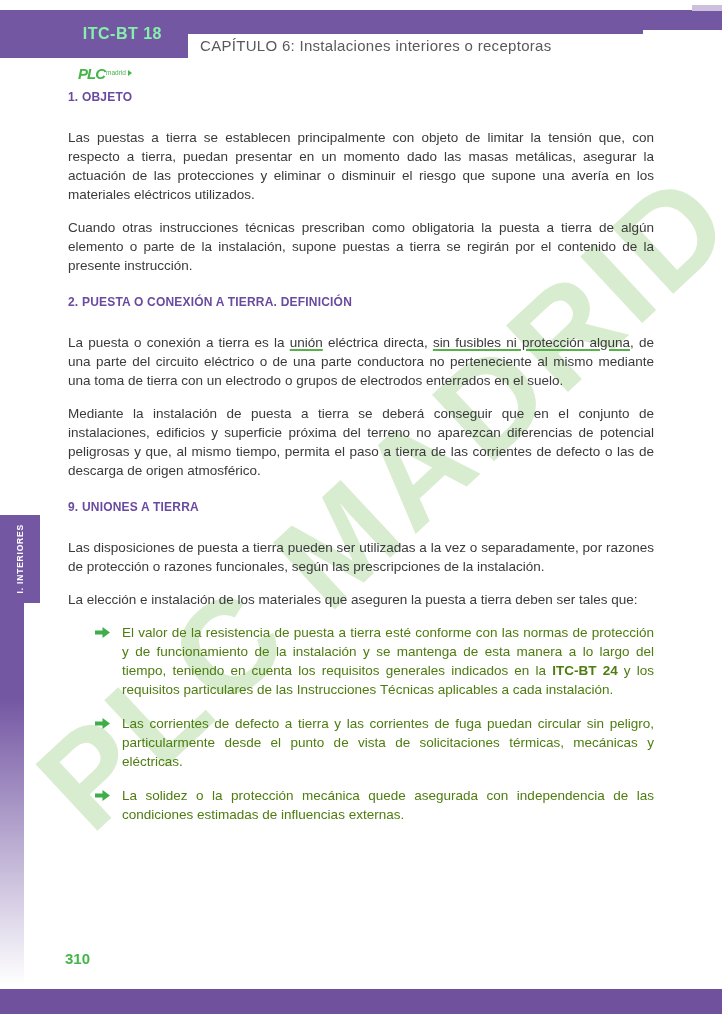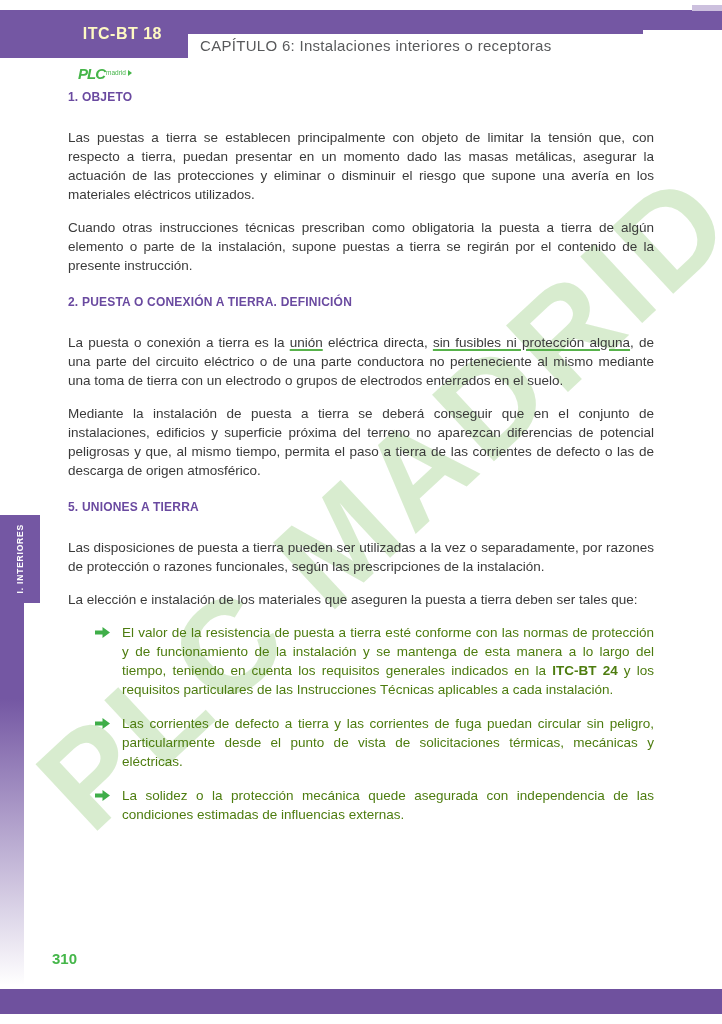--- a/index.html
+++ b/index.html
@@ -8,21 +8,21 @@
     background:#ffffff;font-family:"Liberation Sans",sans-serif;
   }
   
   .top-strip{position:absolute;left:0;top:10px;width:722px;height:24px;background:#7457A3;z-index:2;}
   .corner-nub{position:absolute;left:692px;top:5px;width:30px;height:6px;background:#CCC0DE;z-index:2;}
   .top-strip-step{position:absolute;left:643px;top:30px;width:79px;height:4px;background:#ffffff;z-index:3;}
   .code-block{
     position:absolute;left:0;top:10px;width:188px;height:48px;background:#7457A3;z-index:3;
     display:flex;align-items:center;justify-content:flex-end;box-sizing:border-box;padding-right:26px;
   }
-  .code-block span{color:#fef9c3;font-weight:bold;font-size:16px;letter-spacing:0.5px;}
+  .code-block span{color:#86efac;font-weight:bold;font-size:16px;letter-spacing:0.5px;}
   .chapter-title{
     position:absolute;left:200px;top:34px;height:24px;line-height:24px;z-index:3;
     font-size:15px;color:#58595B;letter-spacing:0.3px;white-space:nowrap;
   }
   
   .logo{position:absolute;left:78px;top:62px;height:22px;z-index:2;display:flex;align-items:center;}
   .logo .monogram{color:#45B549;font-weight:bold;font-style:italic;font-size:15px;line-height:15px;letter-spacing:-1px;}
   .logo .word{color:#45B549;font-size:6.5px;margin-left:1px;margin-bottom:1px;}
   .logo .tick{width:0;height:0;border-left:4px solid #45B549;border-top:3px solid transparent;border-bottom:3px solid transparent;margin:0 0 1px 2px;}
   
@@ -57,21 +57,21 @@
   }
   .tab-wide span{
     writing-mode:vertical-rl;transform:rotate(180deg);
     color:#fff;font-size:8.5px;font-weight:bold;letter-spacing:0.8px;white-space:nowrap;
   }
   .tab-fade{
     position:absolute;left:0;top:603px;width:24px;height:382px;z-index:2;
     background:linear-gradient(to bottom,#7457A3 0%,#7457A3 25%,rgba(116,87,163,0) 100%);
   }
   
-  .page-number{position:absolute;left:52px;top:950px;font-size:15px;font-weight:bold;color:#44B649;z-index:2;text-align:right;}
+  .page-number{position:absolute;left:65px;top:950px;font-size:15px;font-weight:bold;color:#44B649;z-index:2;text-align:right;}
   .bottom-bar{position:absolute;left:0;top:989px;width:722px;height:25px;background:#6F519E;z-index:2;}
 </style>
 </head>
 <body>
 
 <div class="top-strip"></div>
 <div class="corner-nub"></div>
 <div class="top-strip-step"></div>
 <div class="code-block">
   <span>ITC-BT 18</span>
@@ -89,21 +89,21 @@
 <div class="content">
 
   <h2 class="section-heading">1. OBJETO</h2>
   <p>Las puestas a tierra se establecen principalmente con objeto de limitar la tensión que, con respecto a tierra, puedan presentar en un momento dado las masas metálicas, asegurar la actuación de las protecciones y eliminar o disminuir el riesgo que supone una avería en los materiales eléctricos utilizados.</p>
   <p class="last-of-section">Cuando otras instrucciones técnicas prescriban como obligatoria la puesta a tierra de algún elemento o parte de la instalación, supone puestas a tierra se regirán por el contenido de la presente instrucción.</p>
 
   <h2 class="section-heading">2. PUESTA O CONEXIÓN A TIERRA. DEFINICIÓN</h2>
   <p><span>La puesta o conexión a tierra es la </span><span class="u">unión</span><span> eléctrica directa, </span><span class="u">sin fusibles ni protección alguna</span><span>, de una parte del circuito eléctrico o de una parte conductora no perteneciente al mismo mediante una toma de tierra con un electrodo o grupos de electrodos enterrados en el suelo.</span></p>
   <p class="last-of-section">Mediante la instalación de puesta a tierra se deberá conseguir que en el conjunto de instalaciones, edificios y superficie próxima del terreno no aparezcan diferencias de potencial peligrosas y que, al mismo tiempo, permita el paso a tierra de las corrientes de defecto o las de descarga de origen atmosférico.</p>
 
-  <h2 class="section-heading">5. UNIONES A TIERRA</h2>
+  <h2 class="section-heading">9. UNIONES A TIERRA</h2>
   <p>Las disposiciones de puesta a tierra pueden ser utilizadas a la vez o separadamente, por razones de protección o razones funcionales, según las prescripciones de la instalación.</p>
   <p>La elección e instalación de los materiales que aseguren la puesta a tierra deben ser tales que:</p>
 
   <ul class="arrow-list">
     <li>
       <svg class="arrow" width="15" height="11" viewBox="0 0 15 11">
           <polygon points="0,3.5 7.5,3.5 7.5,0 15,5.5 7.5,11 7.5,7.5 0,7.5" fill="#3FAE49"></polygon>
         </svg>
       <span><span>El valor de la resistencia de puesta a tierra esté conforme con las normas de protección y de funcionamiento de la instalación y se mantenga de esta manera a lo largo del tiempo, teniendo en cuenta los requisitos generales indicados en la </span><span class="b">ITC-BT 24</span><span> y los requisitos particulares de las Instrucciones Técnicas aplicables a cada instalación.</span></span>
     </li>

